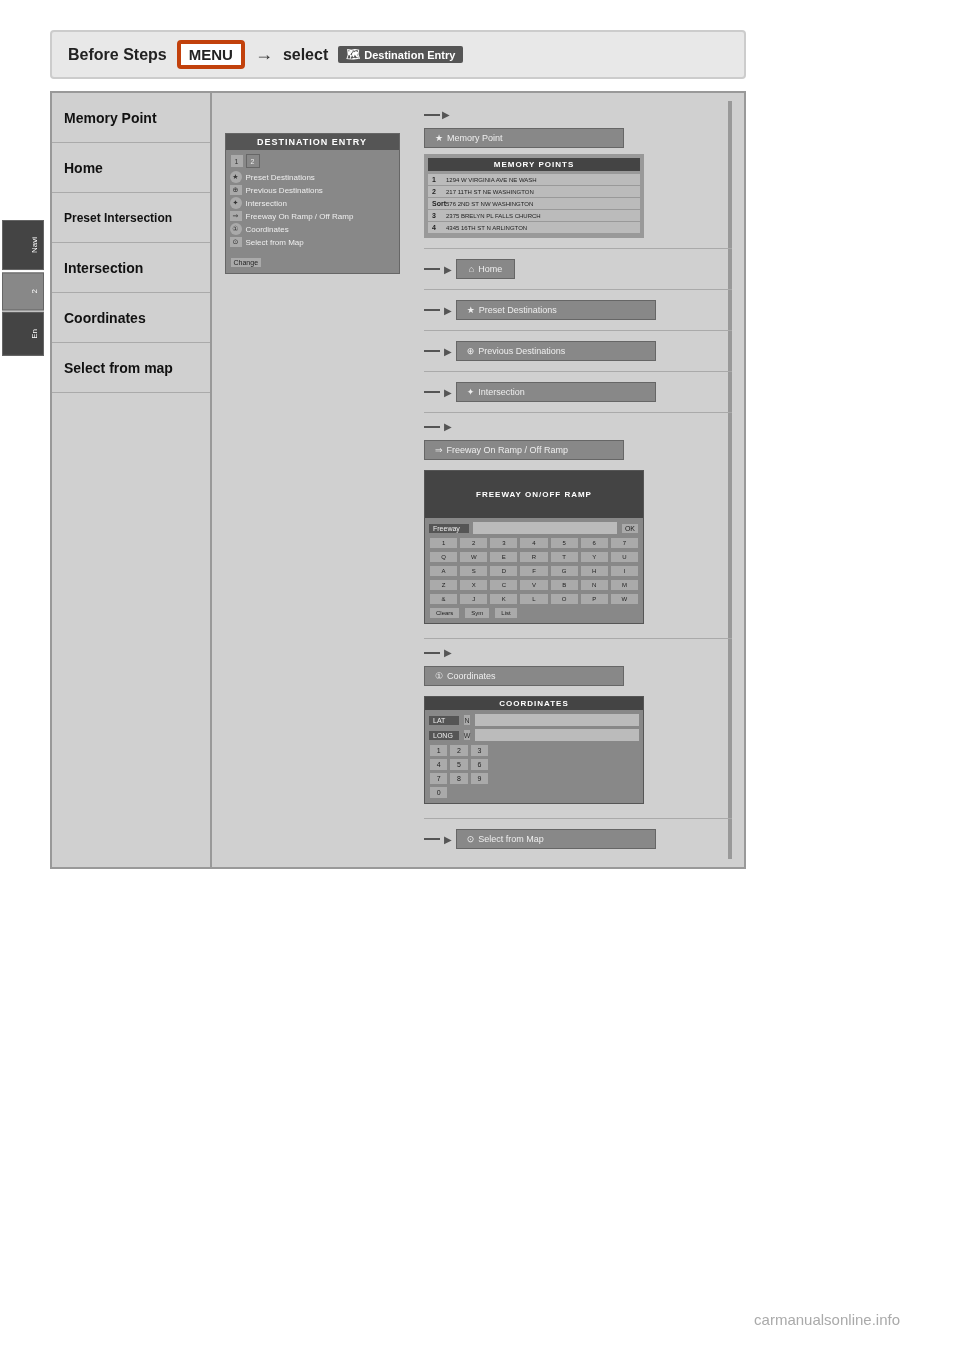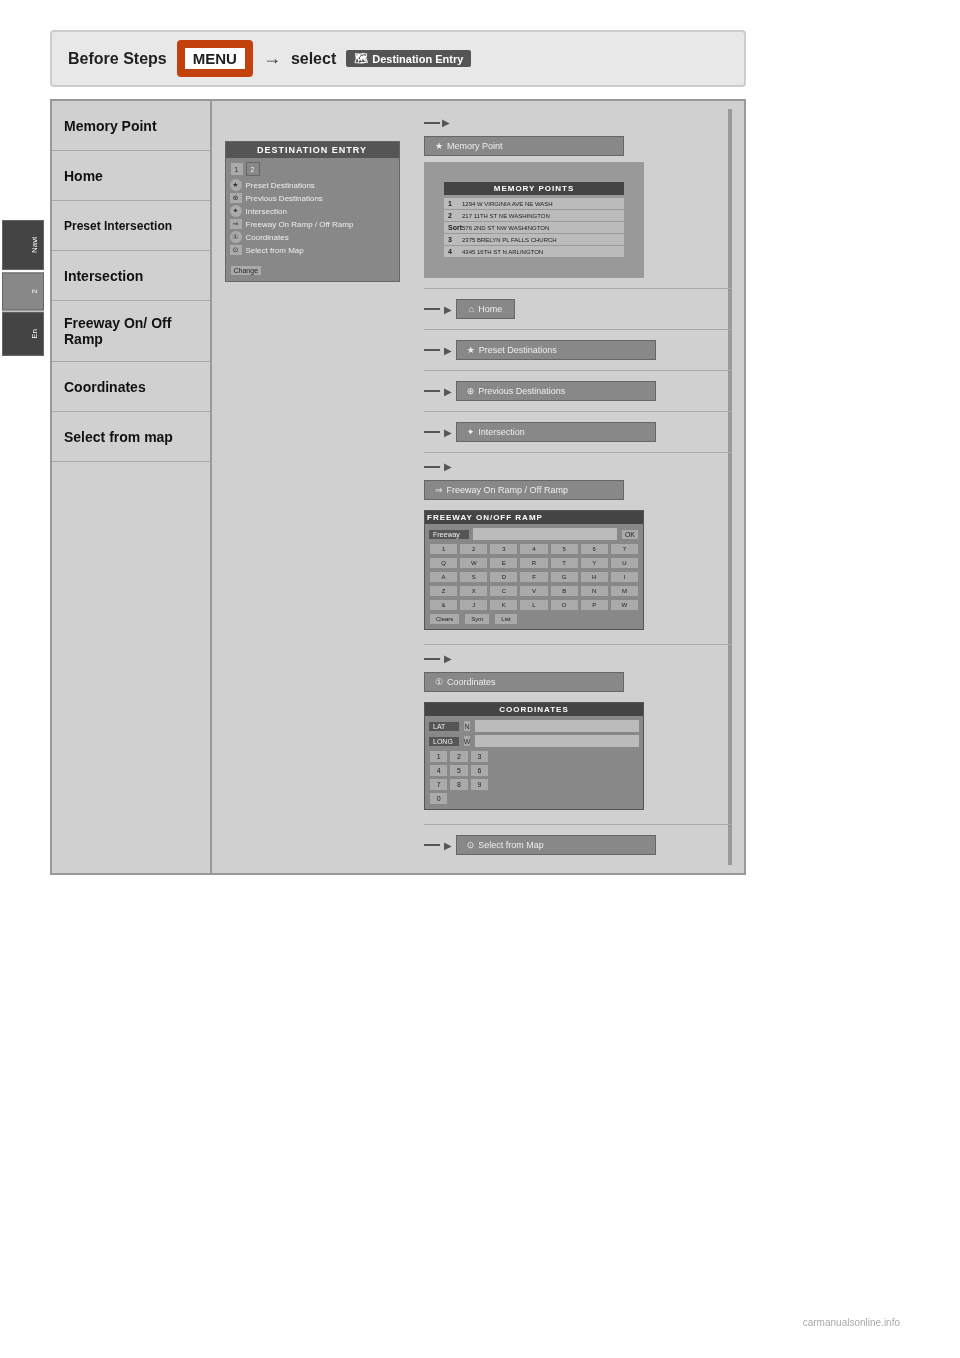--- a/index.html
+++ b/index.html
@@ -28,21 +28,21 @@
       display: flex;
       align-items: center;
       gap: 10px;
       font-size: 16px;
       font-weight: bold;
       color: #222;
     }
 
     .menu-button {
       background: #fff;
-      border: 8px solid #c2410c;
+      border: 4px solid #c2410c;
       border-radius: 4px;
       padding: 2px 8px;
       font-size: 15px;
       font-weight: bold;
       color: #222;
     }
 
     .arrow-right {
       font-size: 18px;
       color: #333;
@@ -171,21 +171,21 @@
       gap: 0;
     }
 
     
     .screen-memory {
       width: 220px;
     }
 
     .mem-points-box {
       background: #999;
-      padding: 20px;
+      padding: 4px;
     }
 
     .mem-points-title {
       background: #444;
       color: #fff;
       font-size: 8px;
       text-align: center;
       padding: 2px;
       font-weight: bold;
       letter-spacing: 1px;
@@ -244,21 +244,22 @@
       background: #999;
       border: 1px solid #555;
       width: 220px;
       margin: 4px 0;
     }
 
     .freeway-title {
       background: #444;
       color: #fff;
       font-size: 8px;
-      padding: 2px;
+      text-align: center;
+      padding: 19px;
       font-weight: bold;
       letter-spacing: 1px;
     }
 
     .freeway-body {
       background: #888;
       padding: 4px;
     }
 
     .freeway-row {
@@ -386,21 +387,21 @@
       margin: 4px 0;
       width: 200px;
     }
 
     
     .watermark {
       position: absolute;
       bottom: 30px;
       right: 60px;
       color: #aaa;
-      font-size: 10px;
+      font-size: 15px;
     }
 
     
     .section-block {
       display: flex;
       align-items: flex-start;
       padding: 6px 0;
       border-bottom: 1px solid #aaa;
       position: relative;
     }
@@ -472,23 +473,20 @@
       <div class="menu-item">
         <span>Home</span>
       </div>
       <div class="menu-item" style="font-size:12px;">
         <span>Preset Intersection</span>
       </div>
       <div class="menu-item">
         <span>Intersection</span>
       </div>
       <div class="menu-item">
-        <span>Freeway On/ Off Ramp</span>
-      </div>
-      <div class="menu-item">
         <span>Coordinates</span>
       </div>
       <div class="menu-item">
         <span>Select from map</span>
       </div>
     </div>
 
     <div class="middle-panel">
       <div class="dest-entry-box">
         <div class="dest-entry-title">DESTINATION ENTRY</div>

